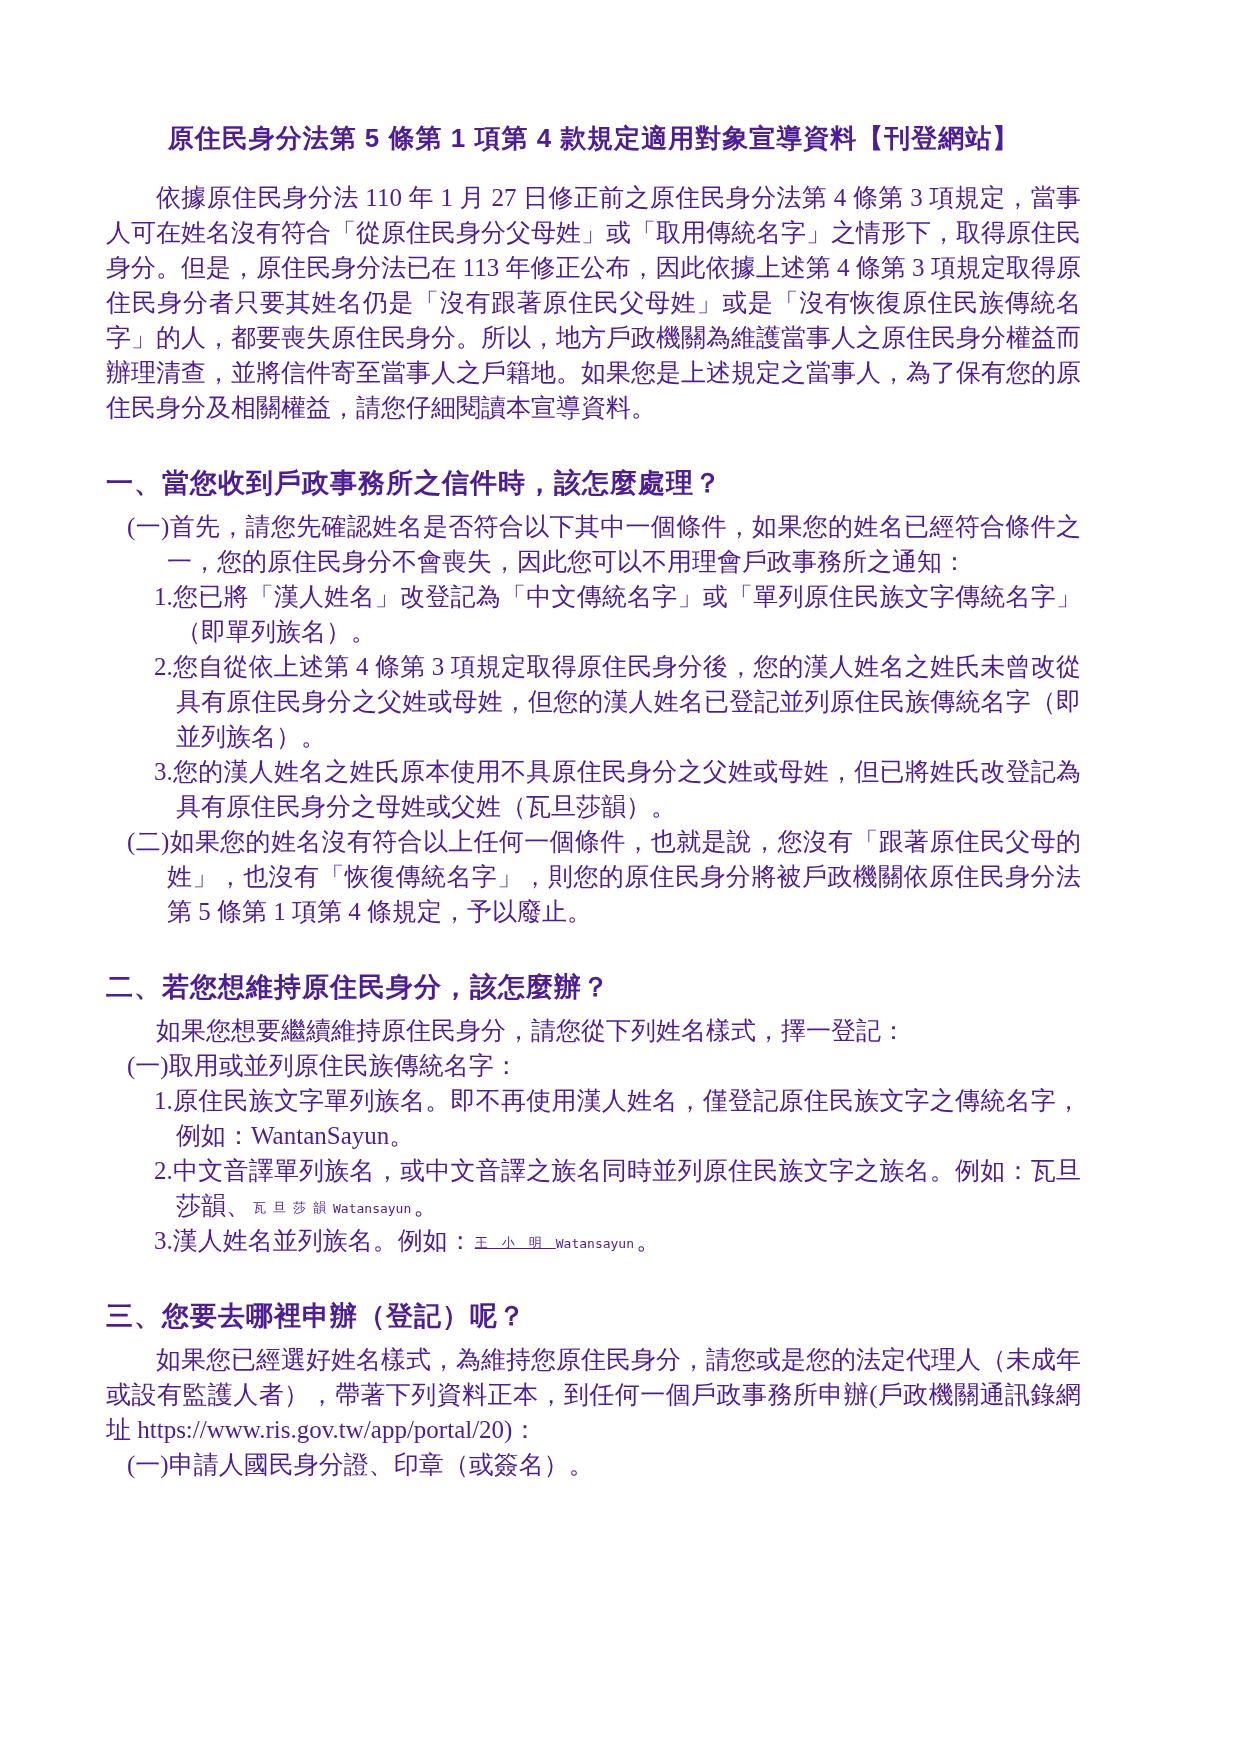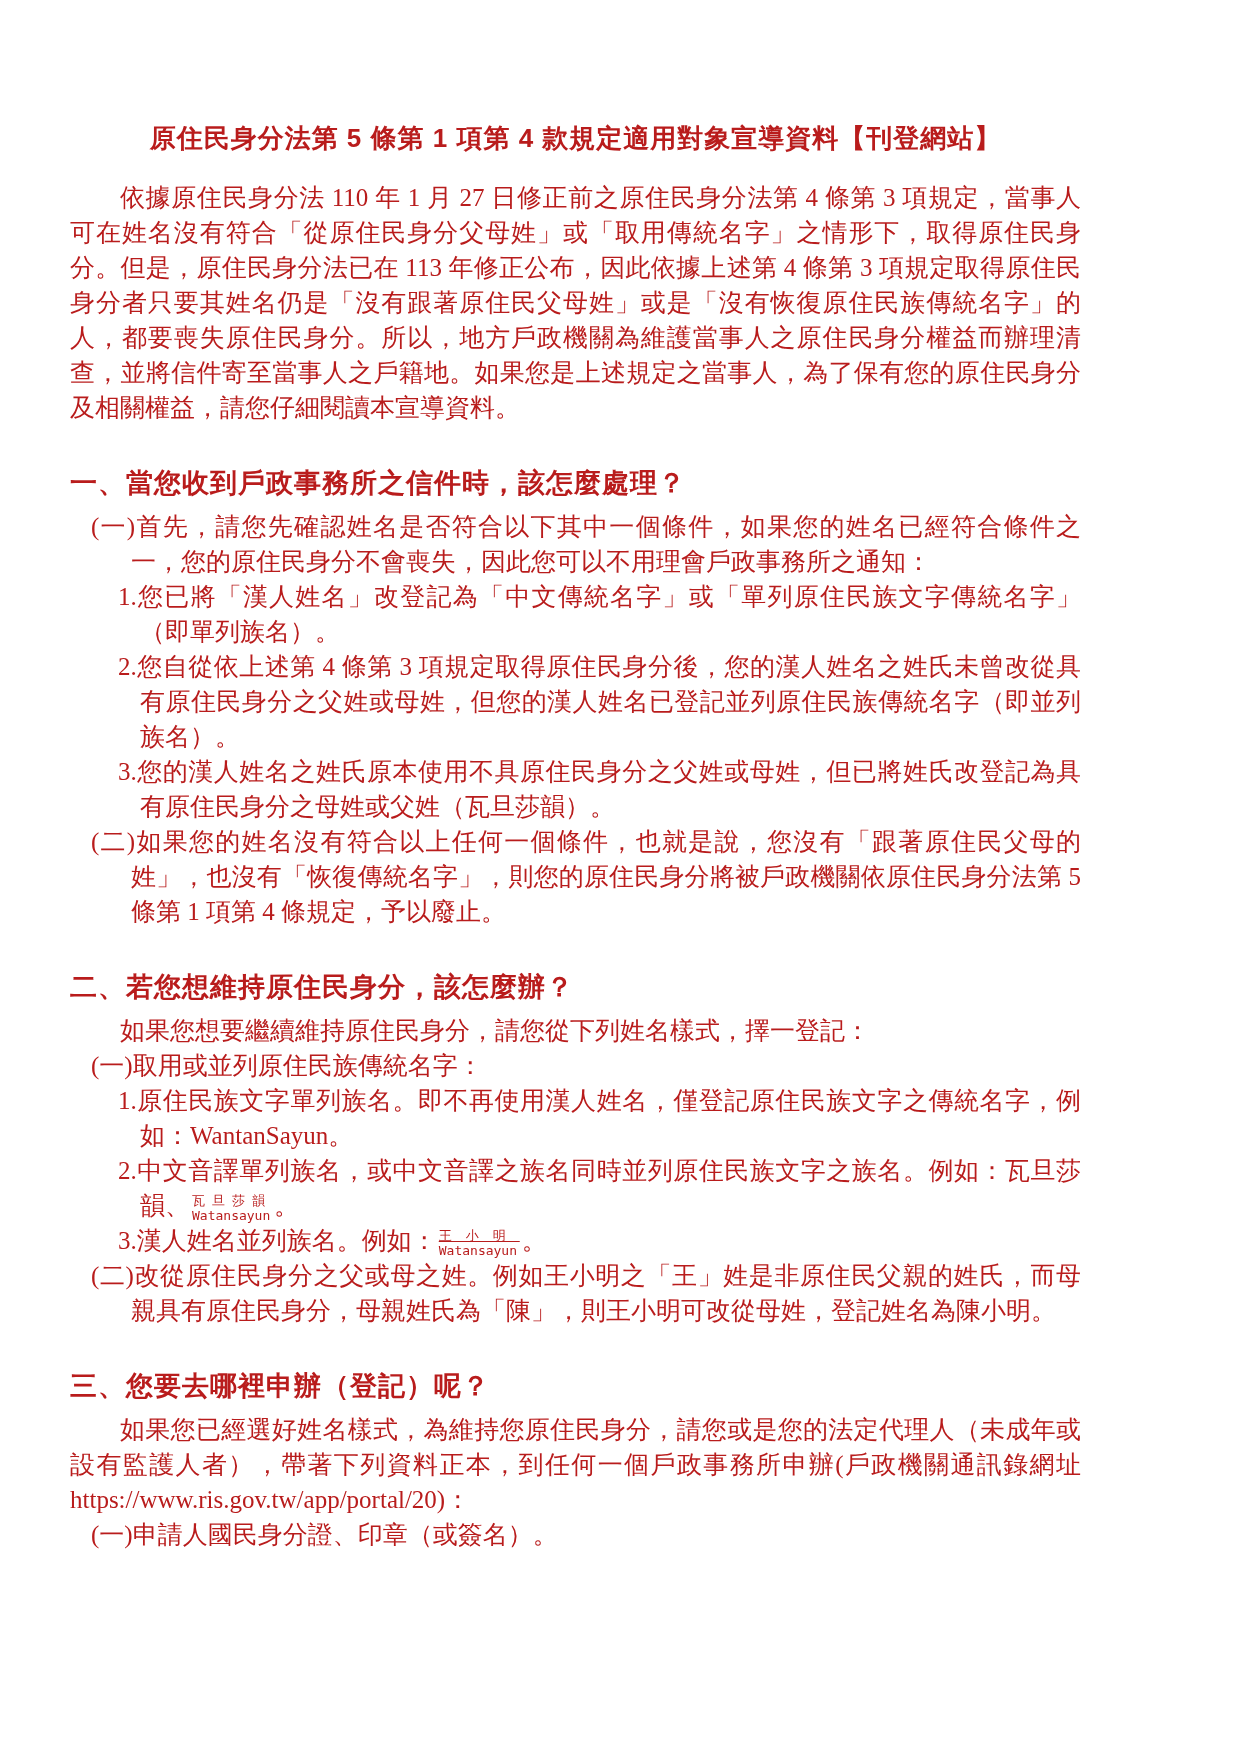--- a/index.html
+++ b/index.html
@@ -2,22 +2,22 @@
 <html lang="zh-Hant"><head>
 <meta charset="utf-8">
 <style>
   html, body { margin: 0; padding: 0; background: #ffffff; }
   .page {
     position: relative;
     width: 1241px;
     height: 1755px;
     box-sizing: border-box;
     background: #ffffff;
-    color: #b91c1c;
-    padding: 120px 160px 0 70px;
+    color: #4c1d95;
+    padding: 120px 160px 0 106px;
     overflow: hidden;
     font-family: "Liberation Serif", serif;
   }
   .doc-title {
     margin: 0 0 24px 0;
     text-align: center;
     font-family: "Liberation Sans", sans-serif;
     font-weight: bold;
     font-size: 26px;
     line-height: 36px;
@@ -39,21 +39,21 @@
     letter-spacing: 1px;
   }
   .sec-intro {
     text-indent: 2em;
   }
   .l1 { padding-left: 61px; text-indent: -40px; }
   .l2 { padding-left: 70px; text-indent: -22px; }
   .marker { white-space: nowrap; }
   .stack {
     display: inline-flex;
-    flex-direction: column;
+    flex-direction: row;
     vertical-align: middle;
     text-indent: 0;
     line-height: 1.05;
     margin: 0 2px;
   }
   .stack-top {
     font-size: 13px;
     line-height: 14px;
   }
   .ls4 { letter-spacing: 7px; }
@@ -97,21 +97,20 @@
   <p class="body-text l2"><span class="marker">2.</span><span>中文音譯單列族名，或中文音譯之族名同時並列原住民族文字之族名。例如：瓦旦莎韻、</span><span class="stack">
         <span class="stack-top ls4">瓦旦莎韻</span>
         <span class="stack-bottom">Watansayun</span>
       </span><span>。</span></p>
 
   <p class="body-text l2"><span class="marker">3.</span><span>漢人姓名並列族名。例如：</span><span class="stack">
         <span class="stack-top ls3">王小明</span>
         <span class="stack-bottom">Watansayun</span>
       </span><span>。</span></p>
 
-  <p class="body-text l1"><span class="marker">(二)</span><span>改從原住民身分之父或母之姓。例如王小明之「王」姓是非原住民父親的姓氏，而母親具有原住民身分，母親姓氏為「陳」，則王小明可改從母姓，登記姓名為陳小明。</span></p>
 
   <h2 class="section-heading">三、您要去哪裡申辦（登記）呢？</h2>
 
   <p class="body-text sec-intro">如果您已經選好姓名樣式，為維持您原住民身分，請您或是您的法定代理人（未成年或設有監護人者），帶著下列資料正本，到任何一個戶政事務所申辦(戶政機關通訊錄網址 https://www.ris.gov.tw/app/portal/20)：</p>
 
   <p class="body-text l1"><span class="marker">(一)</span><span>申請人國民身分證、印章（或簽名）。</span></p>
 
 </div>
 
 </body></html>

